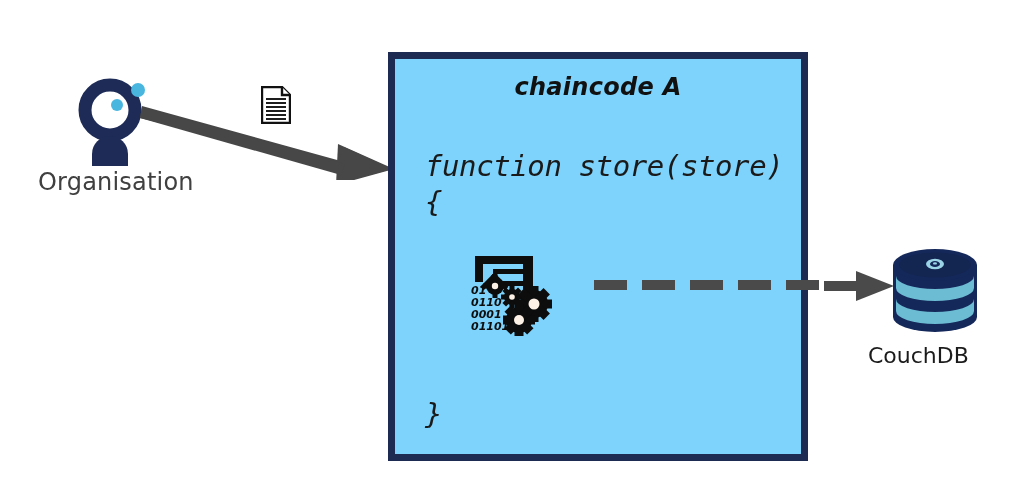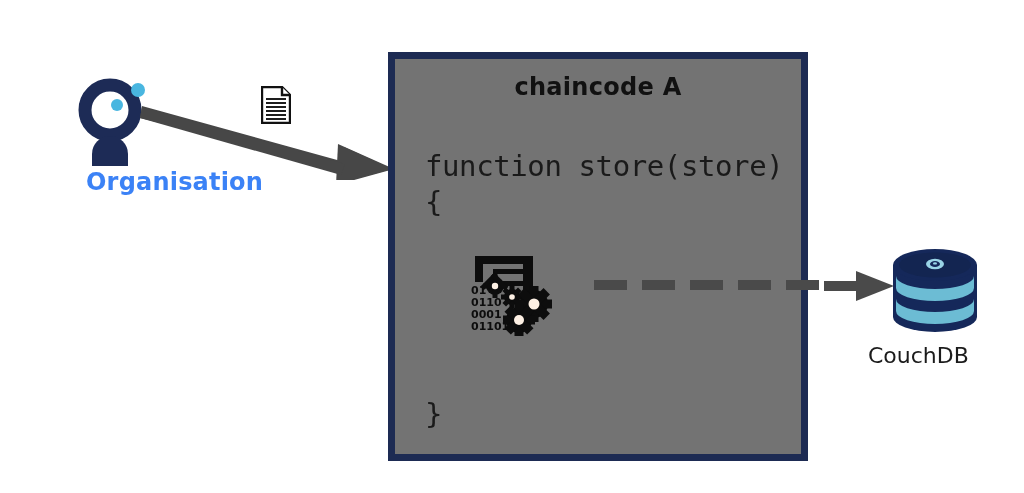--- a/index.html
+++ b/index.html
@@ -31,26 +31,25 @@
     width: 78px;
     height: 88px;
   }
   #org-label {
     position: absolute;
     left: 0px;
     top: 90px;
     width: 155px;
     text-align: center;
     font-size: 24px;
-    font-weight: 700;
-    color: #3b82f6;
+    font-weight: 400;
+    color: #404040;
     letter-spacing: 0.2px;
     font-family: "DejaVu Sans", sans-serif;
     white-space: nowrap;
-    margin-left: 48px;
   }
 
   
   #doc-icon {
     position: absolute;
     left: 261px;
     top: 86px;
     width: 30px;
     height: 38px;
   }
@@ -65,22 +64,23 @@
   }
 
   
   #chaincode-box {
     position: absolute;
     left: 388px;
     top: 52px;
     width: 420px;
     height: 409px;
     box-sizing: border-box;
-    background: #737373;
+    background: #7dd3fc;
     border: 7px solid #1d2b53;
+    font-style: italic;
   }
   #chaincode-title {
     position: absolute;
     left: 0;
     top: 14px;
     width: 100%;
     text-align: center;
     font-size: 24px;
     font-weight: 700;
     color: #111111;

